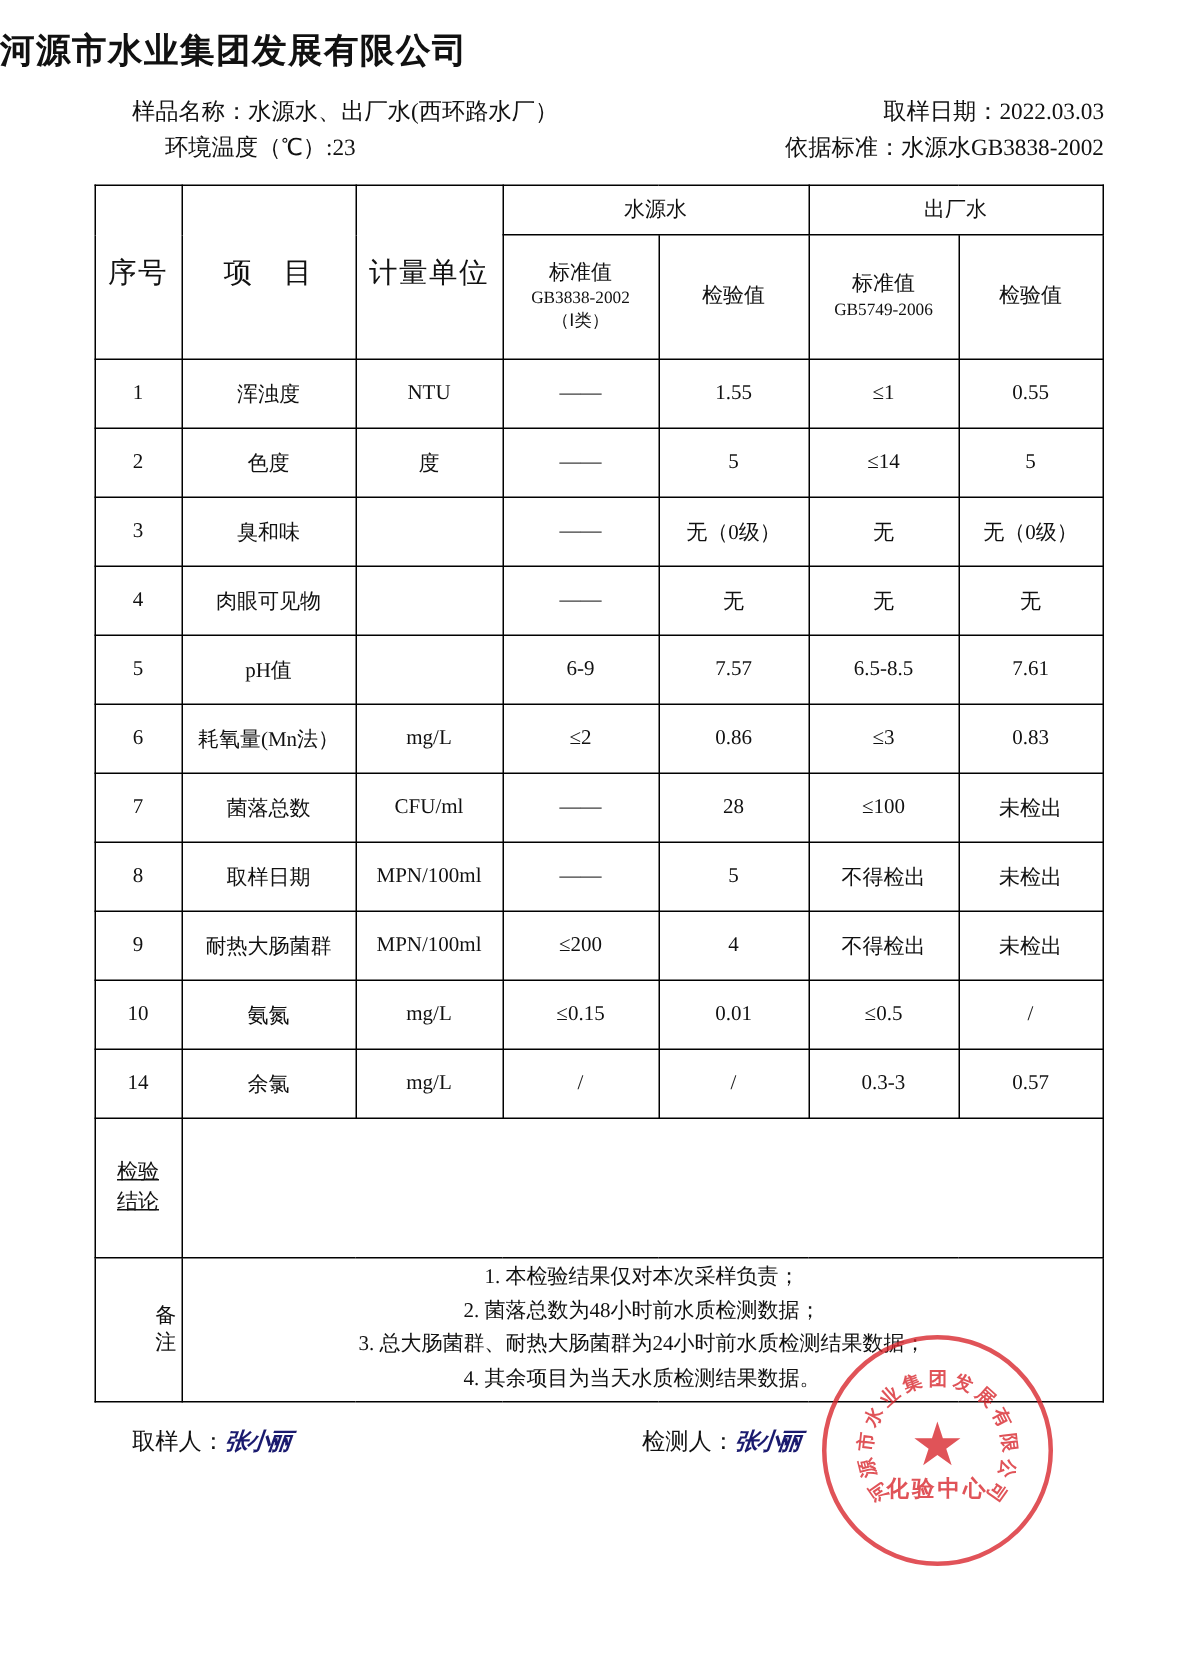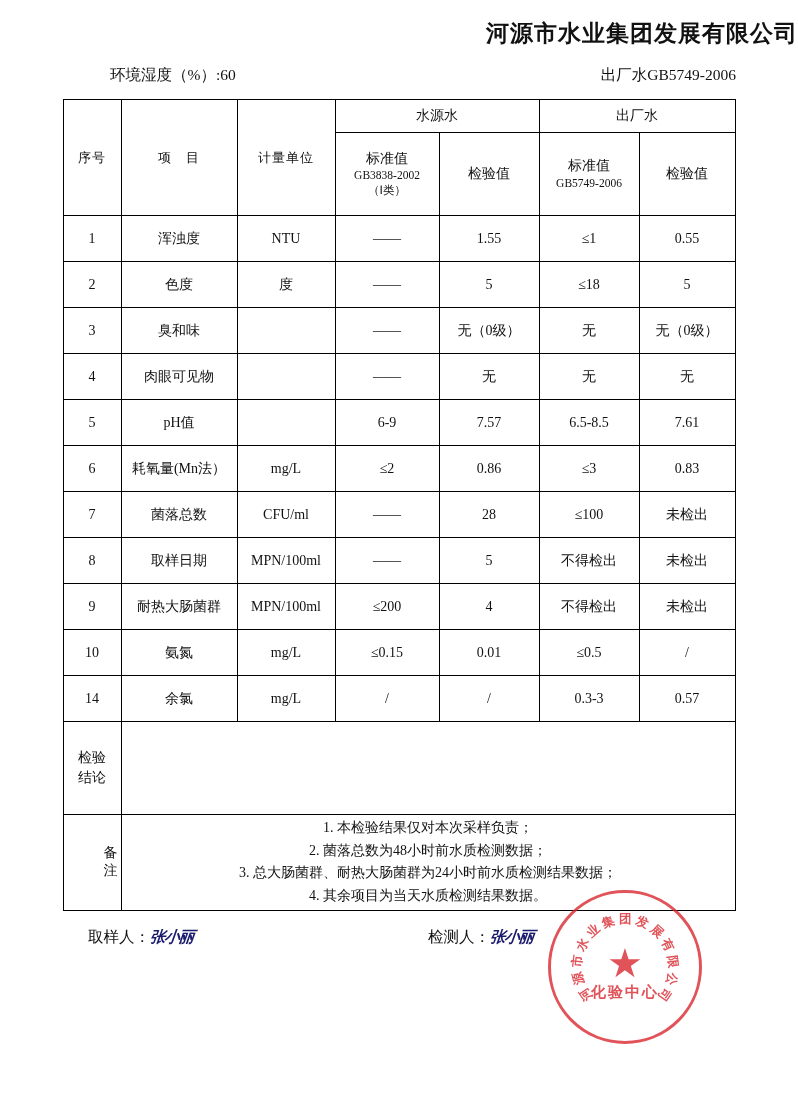--- a/index.html
+++ b/index.html
@@ -16,21 +16,21 @@
     overflow: hidden;
   }
   .page {
     position: relative;
     width: 798px;
     height: 1117px;
     box-sizing: border-box;
     padding: 0;
   }
   .title-main {
-    text-align: right;
+    text-align: left;
     font-size: 23px;
     font-weight: bold;
     letter-spacing: 1px;
     margin-top: 18px;
   }
   .title-sub {
     text-align: center;
     font-size: 17px;
     font-weight: bold;
     margin-top: 10px;
@@ -76,40 +76,41 @@
     line-height: 1.3;
   }
   .hdr-cell .small {
     font-size: 11.5px;
   }
   .hdr-bold {
     font-weight: bold;
     font-size: 15px;
   }
   .hdr-label {
-    font-size: 13px;
+    font-size: 19px;
     letter-spacing: 1px;
     text-align: center;
   }
   .row-cell {
     height: 46px;
   }
   td.item-name {
     text-align: left;
     padding-left: 12px;
     font-size: 14.5px;
   }
   td.val-bold {
     font-weight: bold;
     font-size: 15px;
   }
   .concl-cell {
     height: 88px;
     font-size: 15px;
     line-height: 1.4;
+    text-decoration: underline;
   }
   td.remark-label {
     font-size: 15px;
     letter-spacing: 1px;
   }
   td.remark-body {
     text-align: left;
     padding: 6px 8px 6px 10px;
     font-size: 13.5px;
     line-height: 1.62;
@@ -180,25 +181,33 @@
 </style>
 </head>
 <body>
 
 <div class="page">
 
   <div class="title-main">河源市水业集团发展有限公司</div>
 
   <div class="meta">
     <div class="meta-row">
+      <div class="meta-left">
+        <span>样品名称：</span><span>水源水、出厂水(西环路水厂）</span>
+      </div>
+      <div class="meta-right">
+        <span>取样日期：</span><span>2022.03.03</span>
+      </div>
+    </div>
+    <div class="meta-row">
       <div class="meta-left" style="padding-left:22px;">
-        <span>环境湿度（%）:</span><span>60</span>
+        <span>环境温度（℃）:</span><span>23</span>
       </div>
       <div class="meta-right">
-        <span>出厂水GB5749-2006</span>
+        <span>依据标准：</span><span>水源水GB3838-2002</span>
       </div>
     </div>
   </div>
 
   <table class="report">
     <colgroup>
       <col style="width:58px">
       <col style="width:116px">
       <col style="width:98px">
       <col style="width:104px">
@@ -236,21 +245,21 @@
         <td>1.55</td>
         <td>≤1</td>
         <td class="val-bold">0.55</td>
       </tr>
       <tr class="row-cell">
         <td>2</td>
         <td class="item-name">色度</td>
         <td>度</td>
         <td>——</td>
         <td>5</td>
-        <td>≤18</td>
+        <td>≤14</td>
         <td class="val-bold">5</td>
       </tr>
       <tr class="row-cell">
         <td>3</td>
         <td class="item-name">臭和味</td>
         <td></td>
         <td>——</td>
         <td>无（0级）</td>
         <td>无</td>
         <td class="val-bold">无（0级）</td>

